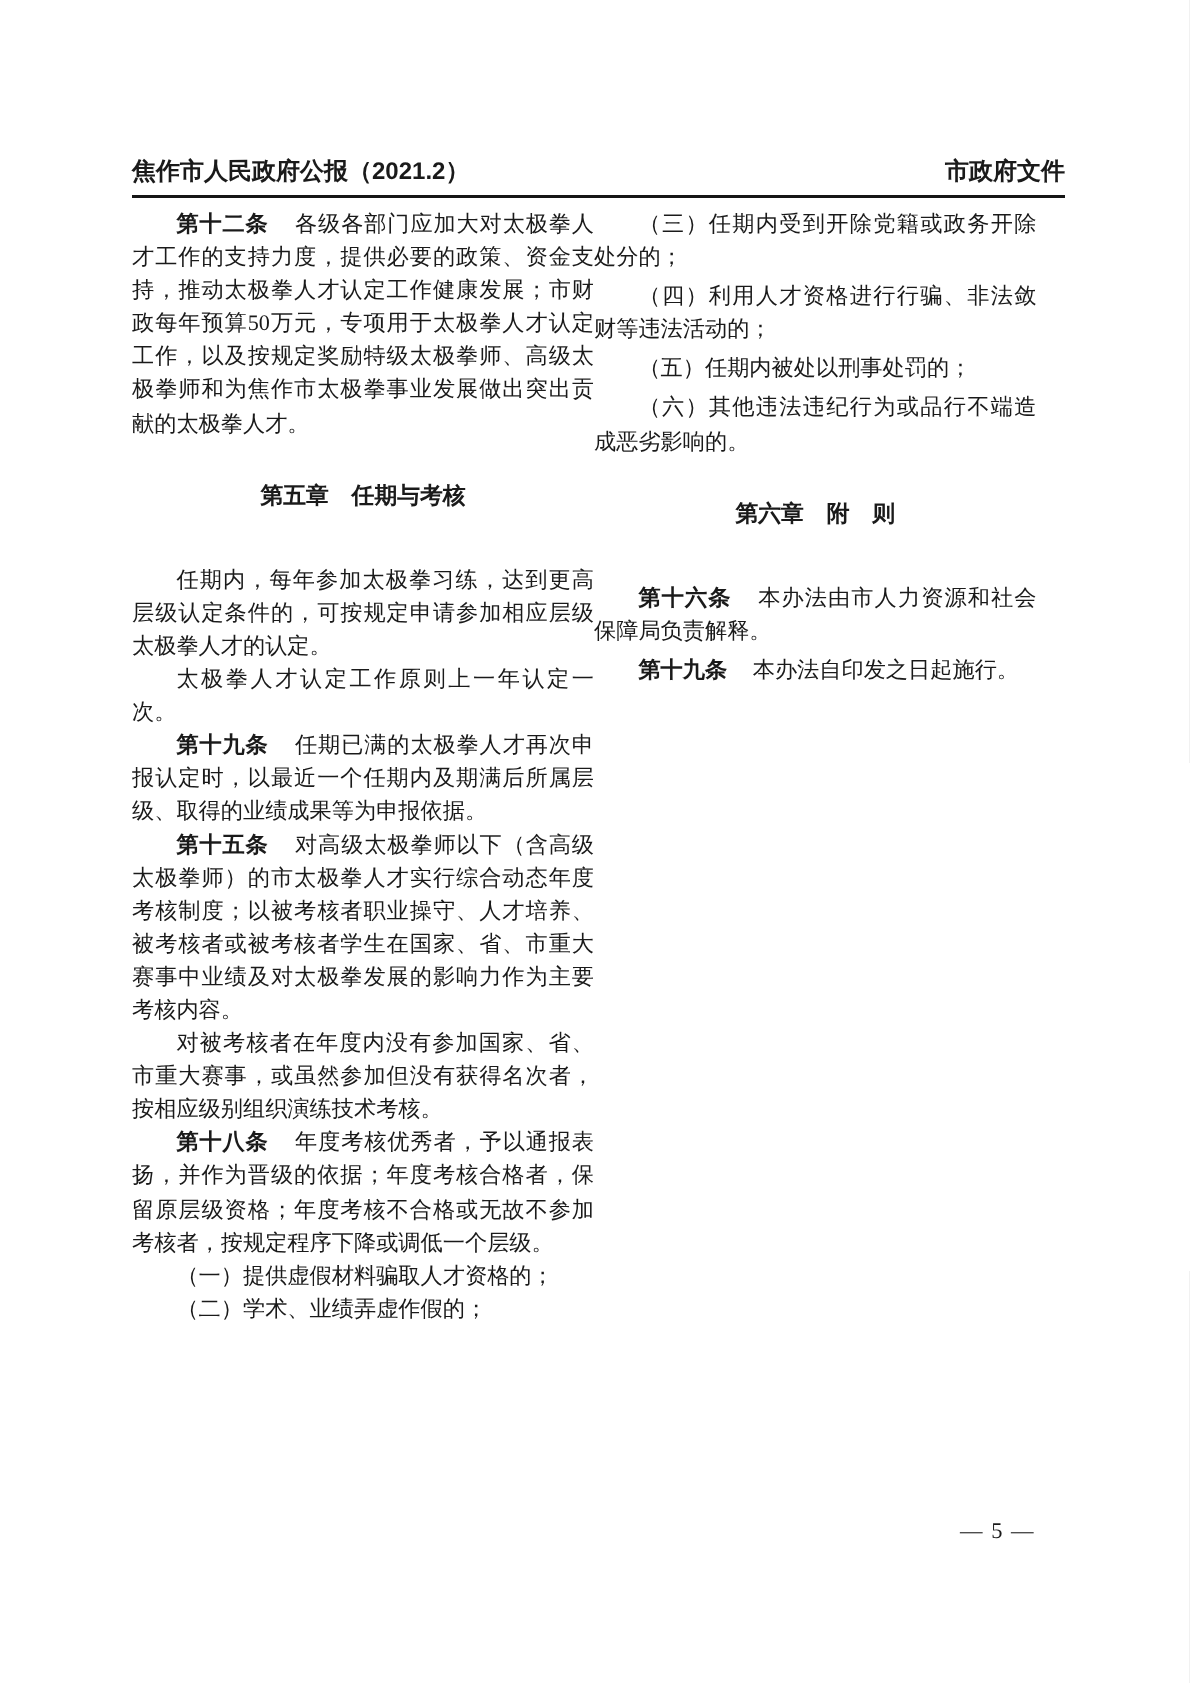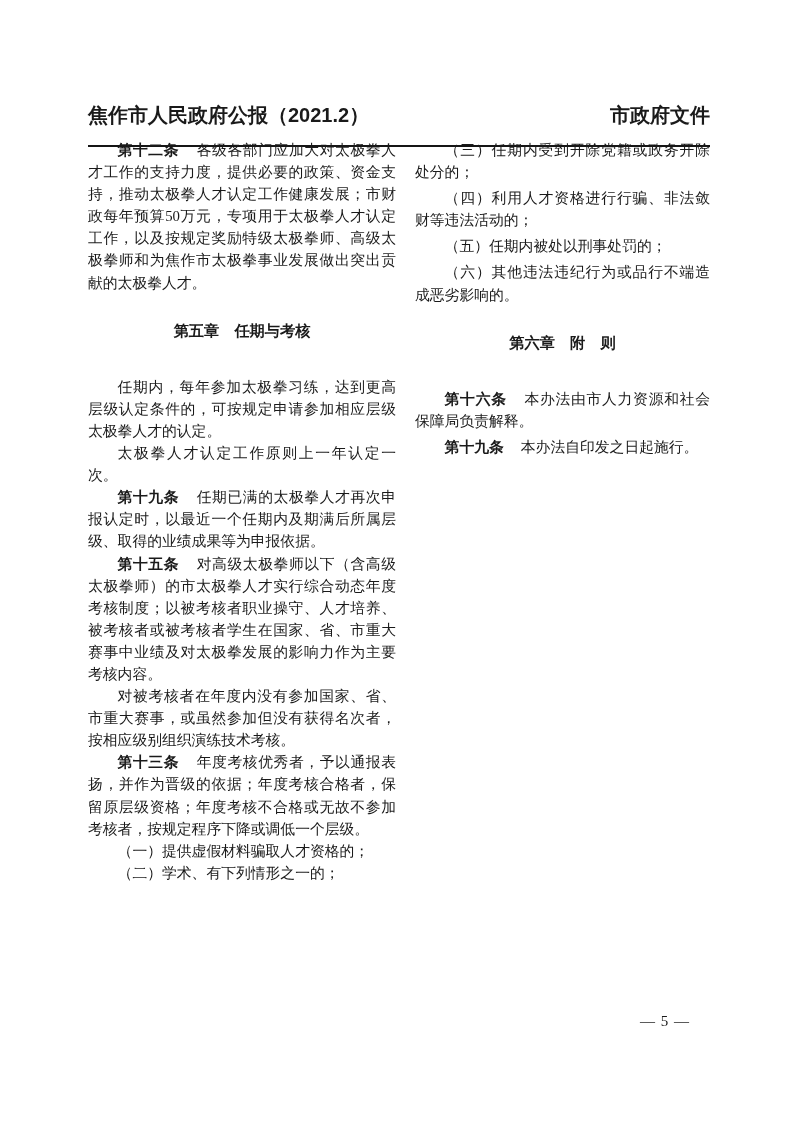--- a/index.html
+++ b/index.html
@@ -16,32 +16,31 @@
   .header {
     position: absolute;
     top: 106px;
     left: 88px;
     width: 622px;
     display: flex;
     justify-content: space-between;
     align-items: flex-end;
     font-family: "Liberation Sans", "DejaVu Sans", sans-serif;
     font-weight: bold;
-    font-size: 20px;
+    font-size: 16px;
     line-height: 18px;
-    padding-bottom: 21px;
+    padding-bottom: 6px;
     border-bottom: 2.5px solid #151515;
   }
   .content {
     position: absolute;
     top: 139px;
     left: 88px;
     width: 622px;
     display: flex;
-    justify-content: space-between;
   }
   .col {
     width: 308px;
     font-size: 14.8px;
     line-height: 22.1px;
     text-align: justify;
     letter-spacing: 0;
   }
   .col-right { width: 295px; }
   .col p { margin: 0; padding: 0; }
@@ -82,23 +81,23 @@
 
   <div class="content">
     <div class="col" id="col-left">
         <p class="para"><b>第十二条</b>　各级各部门应加大对太极拳人才工作的支持力度，提供必要的政策、资金支持，推动太极拳人才认定工作健康发展；市财政每年预算50万元，专项用于太极拳人才认定工作，以及按规定奖励特级太极拳师、高级太极拳师和为焦作市太极拳事业发展做出突出贡献的太极拳人才。</p>
         <p class="chapter">第五章　任期与考核</p>
         <p class="para">任期内，每年参加太极拳习练，达到更高层级认定条件的，可按规定申请参加相应层级太极拳人才的认定。</p>
         <p class="para">太极拳人才认定工作原则上一年认定一次。</p>
         <p class="para"><b>第十九条</b>　任期已满的太极拳人才再次申报认定时，以最近一个任期内及期满后所属层级、取得的业绩成果等为申报依据。</p>
         <p class="para"><b>第十五条</b>　对高级太极拳师以下（含高级太极拳师）的市太极拳人才实行综合动态年度考核制度；以被考核者职业操守、人才培养、被考核者或被考核者学生在国家、省、市重大赛事中业绩及对太极拳发展的影响力作为主要考核内容。</p>
         <p class="para">对被考核者在年度内没有参加国家、省、市重大赛事，或虽然参加但没有获得名次者，按相应级别组织演练技术考核。</p>
-        <p class="para"><b>第十三条</b>　年度考核优秀者，予以通报表扬，并作为晋级的依据；年度考核合格者，保留原层级资格；年度考核不合格或无故不参加考核者，按规定程序下降或调低一个层级。</p>
+        <p class="para"><b>第十八条</b>　年度考核优秀者，予以通报表扬，并作为晋级的依据；年度考核合格者，保留原层级资格；年度考核不合格或无故不参加考核者，按规定程序下降或调低一个层级。</p>
         <p class="para">（一）提供虚假材料骗取人才资格的；</p>
-        <p class="para">（二）学术、有下列情形之一的；</p>
+        <p class="para">（二）学术、业绩弄虚作假的；</p>
       </div>
     <div class="col col-right" id="col-right">
         <p class="para">（三）任期内受到开除党籍或政务开除处分的；</p>
         <p class="para">（四）利用人才资格进行行骗、非法敛财等违法活动的；</p>
         <p class="para">（五）任期内被处以刑事处罚的；</p>
         <p class="para">（六）其他违法违纪行为或品行不端造成恶劣影响的。</p>
         <p class="chapter">第六章　附　则</p>
         <p class="para"><b>第十六条</b>　本办法由市人力资源和社会保障局负责解释。</p>
         <p class="para"><b>第十九条</b>　本办法自印发之日起施行。</p>
       </div>

